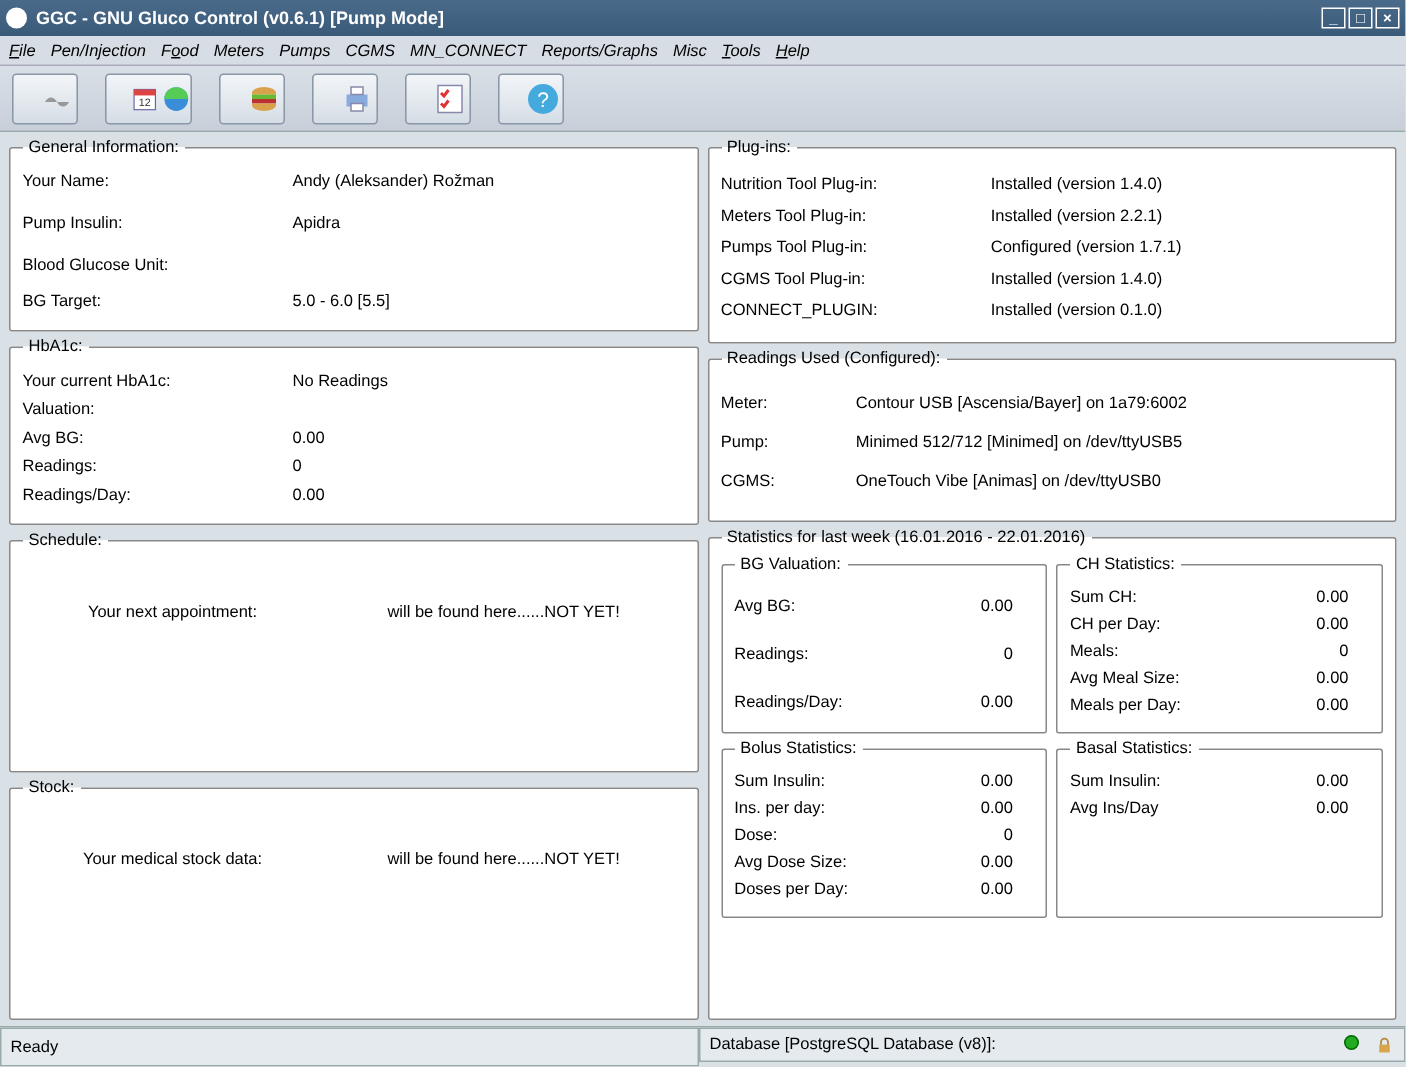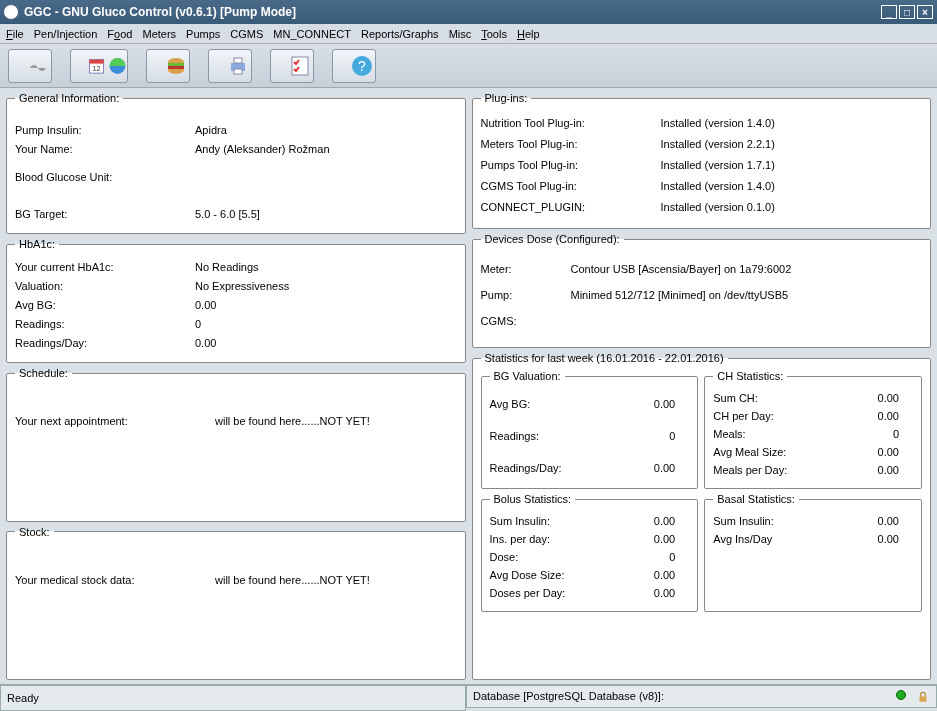--- a/index.html
+++ b/index.html
@@ -1,21 +1,21 @@
 <!DOCTYPE html>
 <html><head>
 <meta charset="utf-8">
 <style>
 * { box-sizing: border-box; margin: 0; padding: 0; }
 body { font-family: Arial, sans-serif; font-size: 11px; background: #d9e0e6; width: 937px; height: 711px; overflow: hidden; }
 .titlebar { background: linear-gradient(#4a6a8a, #3a5a7a); color: #fff; height: 22px; display: flex; align-items: center; padding: 12px 4px; font-weight: bold; font-size: 12px; }
 .titlebar .icon { width: 14px; height: 14px; border-radius: 50%; background: #fff; margin-right: 6px; display:inline-block; }
 .titlebar .spacer { flex: 1; }
 .titlebar .winbtn { width: 16px; height: 14px; border: 1px solid #fff; margin-left: 2px; display:flex; align-items:center; justify-content:center; font-size:10px; color:#fff; }
-.menubar { background: #d6dde4; height: 20px; display: flex; align-items: center; padding: 0 6px; gap: 10px; border-bottom: 1px solid #aab; }
+.menubar { background: #d6dde4; height: 20px; display: flex; align-items: center; padding: 0 6px; gap: 10px; border-bottom: 1px solid #aab; font-style: italic; }
 .menubar span { cursor: default; }
 .menubar span u { text-decoration: underline; }
 .toolbar { background: linear-gradient(#d8dfe6,#c8cfd9); height: 44px; display:flex; align-items:center; padding: 0 8px; gap: 18px; border-bottom:1px solid #9aa; }
 .tbtn { width: 44px; height: 34px; border:1px solid #8a97a6; border-radius:3px; background: linear-gradient(#f2f5f8,#d5dde5); display:flex; align-items:center; justify-content:center; gap:2px;padding-left:16px; }
 .tbtn.split { width: 58px; }
 .tbtn svg, .tbtn span.gl { width:24px; height:24px; display:block; }
 .content { display:flex; gap:6px; padding:4px 6px; height: 596px; }
 .col { flex:1; display:flex; flex-direction:column; gap:4px; }
 fieldset { border:1px solid #888; border-radius:2px; padding:6px 8px 8px 8px; background:#fff; }
 legend { padding:0 4px; font-size:11px; color:#000;margin-top:40px; }
@@ -29,21 +29,21 @@
 .stats2 fieldset { flex:1; }
 .inner-stats .row { margin:2px 0; }
 .statusbar { height:24px; display:flex; align-items:stretch; border-top:1px solid #9aa; }
 .sb-left { flex:0 0 466px; border:1px solid #9aa; background:#e5eaef; display:flex; align-items:center; padding:12px 6px; }
 .sb-right { flex:1; border:1px solid #9aa; background:#e5eaef; display:flex; align-items:flex-start; padding:4px 6px; gap:6px; }
 .dot { width:10px; height:10px; border-radius:50%; background:#2a2; border:1px solid #060; margin-left:auto; }
 .lock { width:14px; height:14px; margin-left:4px; }
 .plugins .row { margin:5px 0; }
 .devices .row { margin:10px 0; }
 .stock, .schedule { min-height: 0; }
-.schedule .body, .stock .body { padding: 30px 0; display:flex; }
+.schedule .body, .stock .body { padding: 30px 0; display:flex;text-align:center; }
 </style>
 </head>
 <body>
 
 <div class="titlebar">
   <span class="icon"></span>
   <span>GGC - GNU Gluco Control (v0.6.1) [Pump Mode]</span>
   <span class="spacer"></span>
   <span class="winbtn">_</span>
   <span class="winbtn">□</span>
@@ -107,47 +107,46 @@
         <circle cx="12" cy="12" r="10" fill="#4ad"></circle>
         <text x="12" y="17" font-size="14" text-anchor="middle" fill="#fff">?</text>
       </svg>
     </div>
 </div>
 
 <div class="content">
   <div class="col">
     <fieldset>
       <legend>General Information:</legend>
+      <div class="row">
+          <span class="lab">Your Name:</span>
+          <span class="val">Andy (Aleksander) Rožman</span>
+        </div>
       <div class="row" style="margin-top:12px">
           <span class="lab">Pump Insulin:</span>
           <span class="val">Apidra</span>
         </div>
-      <div class="row">
-          <span class="lab">Your Name:</span>
-          <span class="val">Andy (Aleksander) Rožman</span>
-        </div>
       <div class="row" style="margin-top:12px">
           <span class="lab">Blood Glucose Unit:</span>
           <span class="val"></span>
         </div>
-      <div class="row" style="margin-top:21px">
+      <div class="row" style="margin-top:8px">
           <span class="lab">BG Target:</span>
           <span class="val">5.0 - 6.0 [5.5]</span>
         </div>
     </fieldset>
 
     <fieldset>
       <legend>HbA1c:</legend>
       <div class="row">
           <span class="lab">Your current HbA1c:</span>
           <span class="val">No Readings</span>
         </div>
       <div class="row">
           <span class="lab">Valuation:</span>
-          <span class="val">No Expressiveness</span>
         </div>
       <div class="row">
           <span class="lab">Avg BG:</span>
           <span class="val">0.00</span>
         </div>
       <div class="row">
           <span class="lab">Readings:</span>
           <span class="val">0</span>
         </div>
       <div class="row">
@@ -179,44 +178,45 @@
       <div class="row">
           <span class="lab">Nutrition Tool Plug-in:</span>
           <span class="val">Installed (version 1.4.0)</span>
         </div>
       <div class="row">
           <span class="lab">Meters Tool Plug-in:</span>
           <span class="val">Installed (version 2.2.1)</span>
         </div>
       <div class="row">
           <span class="lab">Pumps Tool Plug-in:</span>
-          <span class="val">Installed (version 1.7.1)</span>
+          <span class="val">Configured (version 1.7.1)</span>
         </div>
       <div class="row">
           <span class="lab">CGMS Tool Plug-in:</span>
           <span class="val">Installed (version 1.4.0)</span>
         </div>
       <div class="row">
           <span class="lab">CONNECT_PLUGIN:</span>
           <span class="val">Installed (version 0.1.0)</span>
         </div>
     </fieldset>
 
     <fieldset class="devices">
-      <legend>Devices Dose (Configured):</legend>
+      <legend>Readings Used (Configured):</legend>
       <div class="row">
           <span class="labn">Meter:</span>
           <span class="val">Contour USB [Ascensia/Bayer] on 1a79:6002</span>
         </div>
       <div class="row">
           <span class="labn">Pump:</span>
           <span class="val">Minimed 512/712 [Minimed] on /dev/ttyUSB5</span>
         </div>
       <div class="row">
           <span class="labn">CGMS:</span>
+          <span class="val">OneTouch Vibe [Animas] on /dev/ttyUSB0</span>
         </div>
     </fieldset>
 
     <fieldset style="flex:1">
       <legend>Statistics for last week (16.01.2016 - 22.01.2016)</legend>
       <div class="stats2">
         <fieldset class="inner-stats">
           <legend>BG Valuation:</legend>
           <div class="row" style="margin-top:8px">
               <span class="lab2">Avg BG:</span>

